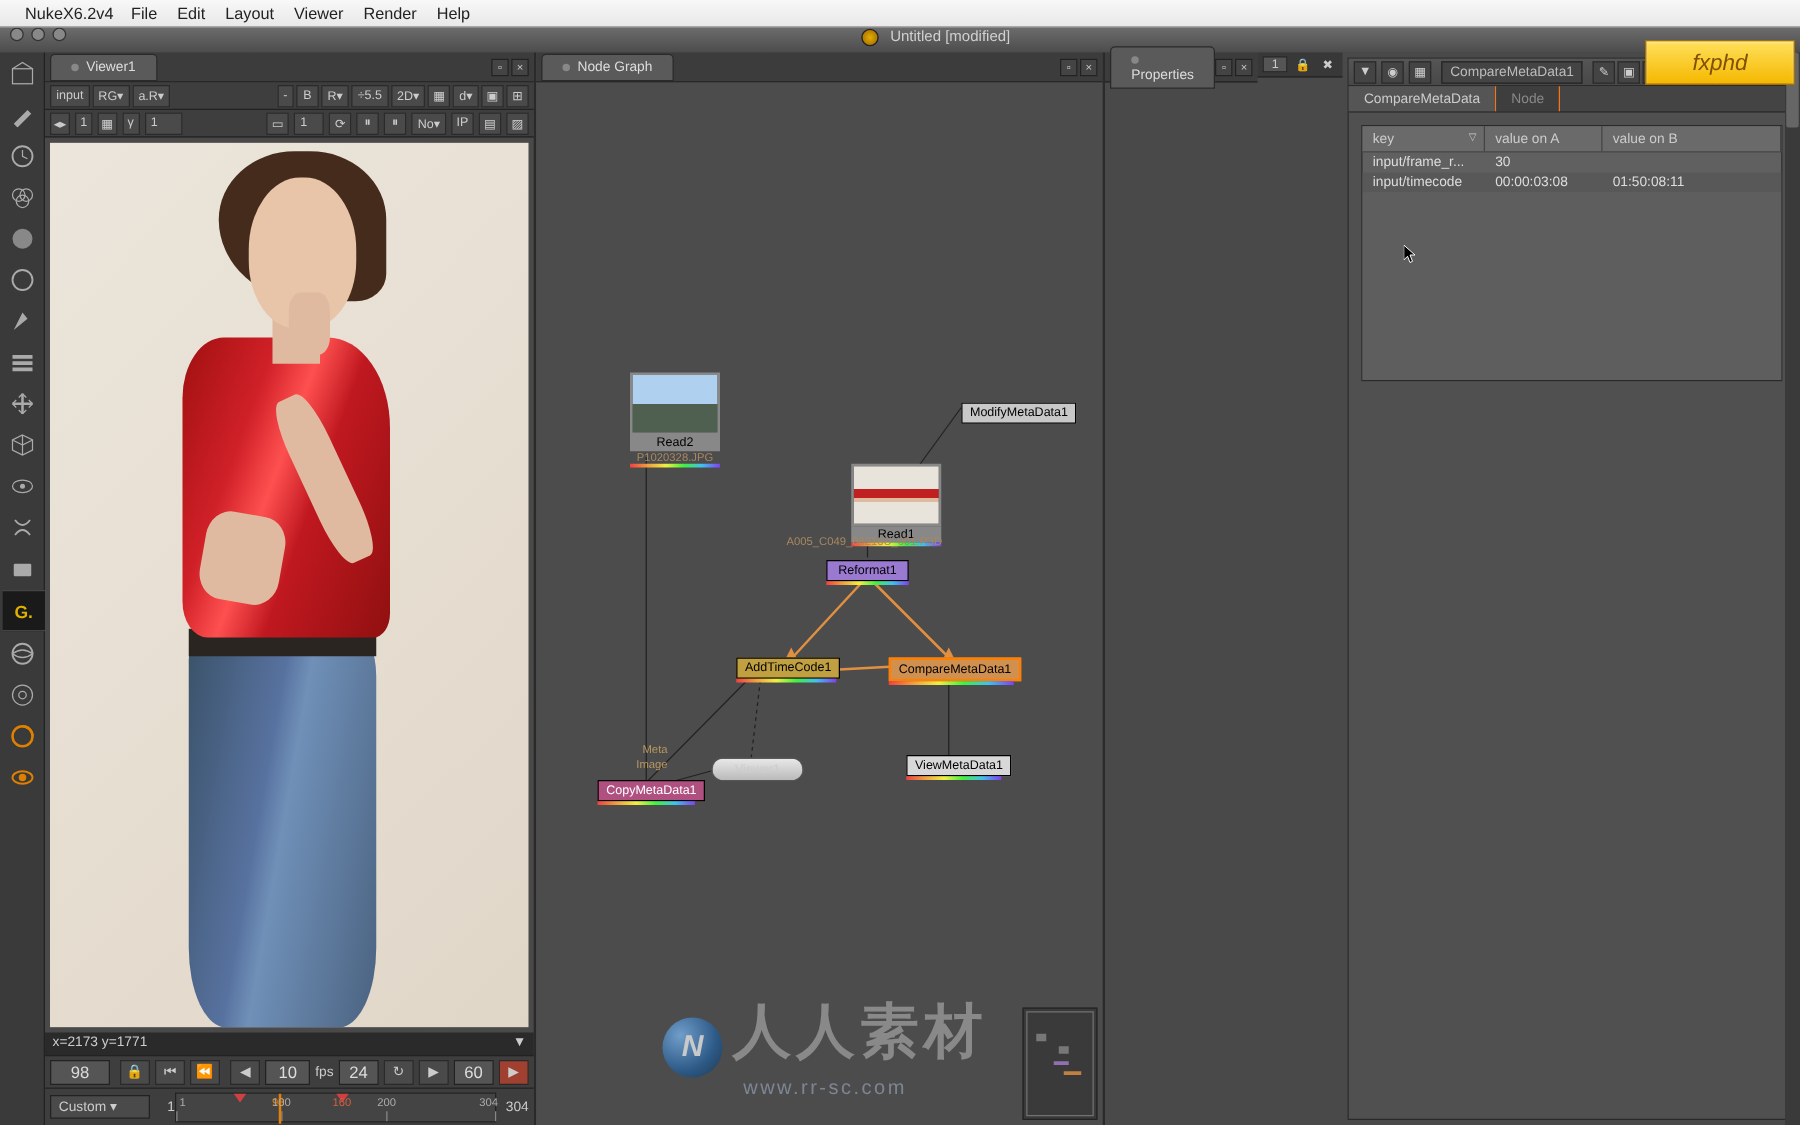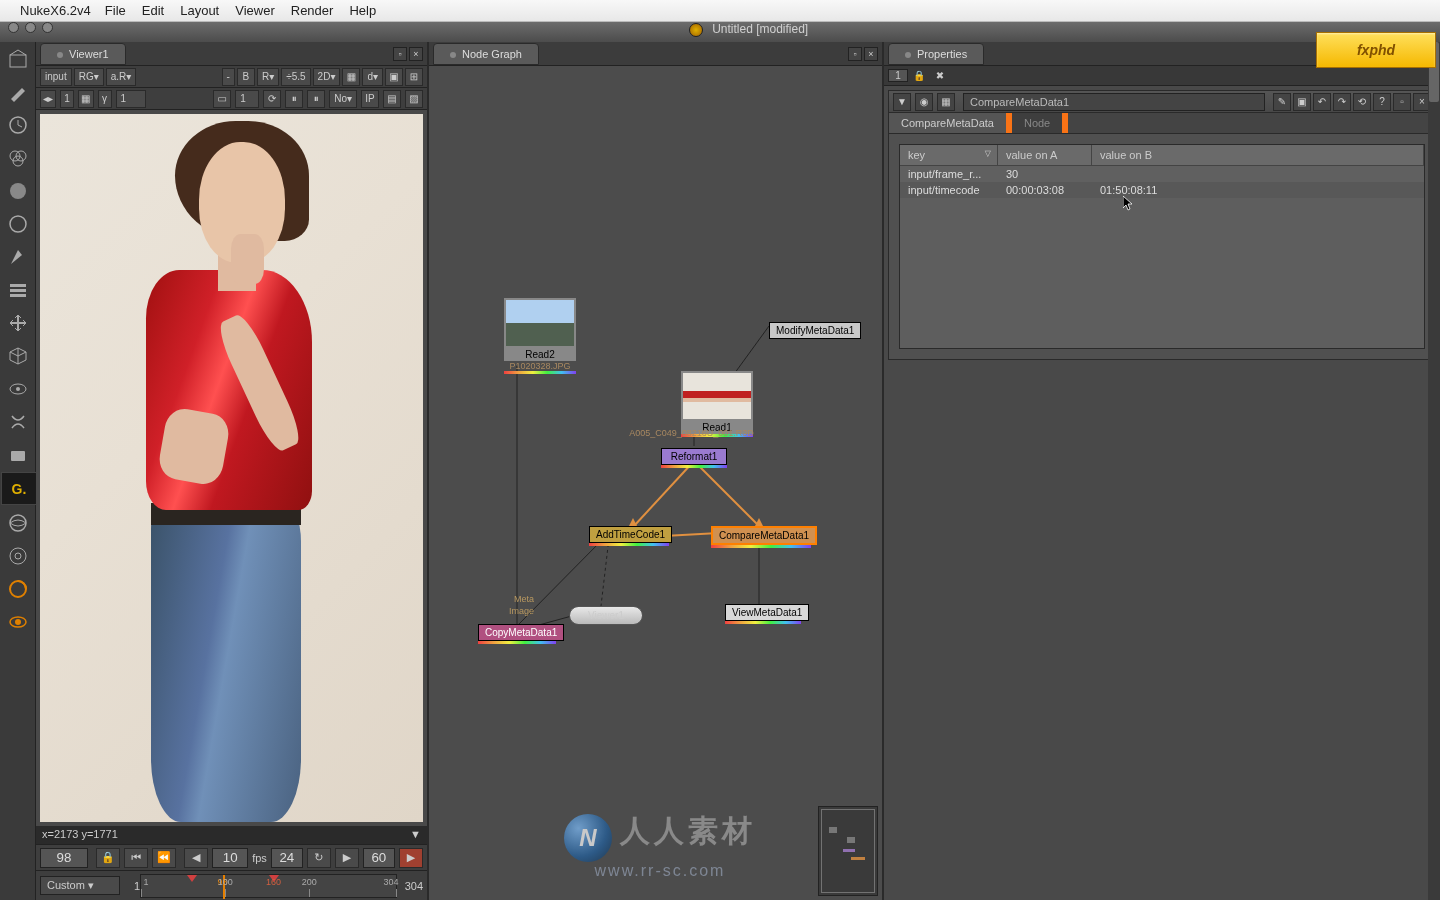--- a/index.html
+++ b/index.html
@@ -9,21 +9,21 @@
 .mac-menubar .apple { font-size: 15px; margin-right: 10px; }
 .mac-menubar .app { font-weight: normal; margin-right: 14px; }
 .mac-menubar .menu-item { margin-right: 16px; cursor: default; }
 
 .window-chrome { position: absolute; top: 22px; left: 0; right: 0; height: 20px; background: linear-gradient(#6c6c6c,#4c4c4c); display: flex; align-items: flex-start; padding: 0 8px; color: #d0d0d0; }
 .window-chrome .traffic { display: flex; gap: 6px; margin-right: 12px; }
 .window-chrome .traffic span { width: 11px; height: 11px; border-radius: 50%; background: #888; border: 1px solid #333; }
 .window-chrome .title { flex: 1; text-align: center; font-size: 12px; }
 .window-chrome .nuke-icon { width: 14px; height: 14px; background: radial-gradient(#e0b000,#a06000); border-radius: 50%; margin-right: 6px; border: 1px solid #222; display: inline-block; vertical-align: middle; }
 
-.logo-fxphd { position: absolute; top: 32px; right: 4px; width: 120px; height: 36px; background: linear-gradient(#ffe05c,#f5b800); border: 1px solid #a87000; display: flex; align-items: center; justify-content: center; color: #805000; font-weight: bold; font-size: 14px; font-style: italic; z-index: 90; box-shadow: inset 0 1px 2px rgba(255,255,255,.5); }
+.logo-fxphd { position: absolute; top: 32px; right: 4px; width: 120px; height: 36px; background: linear-gradient(#ffe05c,#f5b800); border: 1px solid #a87000; display: flex; align-items: center; justify-content: center; color: #805000; font-weight: normal; font-size: 18px; font-style: italic; z-index: 90; box-shadow: inset 0 1px 2px rgba(255,255,255,.5); }
 
 .main { position: absolute; top: 42px; left: 0; right: 0; bottom: 0; display: flex; }
 
 .left-toolbar { width: 36px; background: #3a3a3a; display: flex; flex-direction: column; border-right: 1px solid #222; }
 .left-toolbar .tool { width: 36px; height: 33px; display: flex; align-items: center; justify-content: center; cursor: pointer; }
 .left-toolbar .tool svg { width: 20px; height: 20px; }
 .tool-g { background: #1a1a1a; color: #e0b000; font-weight: bold; font-size: 14px; border: 1px solid #444; margin: 1px; width: 34px; height: 30px; }
 
 .viewer-panel { width: 393px; background: #494949; display: flex; flex-direction: column; border-right: 2px solid #2a2a2a; position: relative; }
 .panel-tab-bar { height: 24px; background: #3c3c3c; display: flex; align-items: center; padding: 0 4px; border-bottom: 1px solid #222; }
@@ -84,51 +84,51 @@
 .node-viewmeta { background: #d8d8d8; }
 .node-modifymeta { background: #c8c8c8; }
 .node-copymeta { background: #b05080; color: #fff; }
 
 .wire { position: absolute; pointer-events: none; }
 .ann { position: absolute; font-size: 9px; color: #b89860; text-align: right; }
 
 .minimap { position: absolute; right: 4px; bottom: 4px; width: 60px; height: 90px; background: #3a3a3a; border: 1px solid #222; }
 .minimap-frame { position: absolute; inset: 2px; border: 1px solid #aaa; opacity: 0.5; }
 
-.properties-panel { width: 556px; background: #494949; display: flex; flex-direction: column; position: relative; }
+.properties-panel { width: 556px; background: #494949; display: flex; flex-direction: row; position: relative; }
 .prop-header { height: 20px; background: #383838; border-bottom: 1px solid #222; display: flex; align-items: center; padding: 0 4px; gap: 4px; font-size: 10px; }
 .prop-header .num { width: 20px; background: #555; border: 1px solid #222; text-align: center; }
 .prop-node-panel { margin: 4px; border: 1px solid #2a2a2a; background: #505050; }
 .prop-node-header { height: 22px; background: linear-gradient(#555,#484848); display: flex; align-items: center; padding: 0 4px; gap: 4px; border-bottom: 1px solid #2a2a2a; }
 .prop-node-header .icon-btn { width: 18px; height: 18px; background: #444; border: 1px solid #2a2a2a; display: flex; align-items: center; justify-content: center; font-size: 10px; }
 .prop-node-header .node-name { background: #444; border: 1px solid #222; padding: 2px 6px; flex: 1; color: #bbb; margin: 0 4px; }
 .prop-node-header .right-btns { display: flex; gap: 2px; }
 .prop-tabs { display: flex; background: #444; border-bottom: 1px solid #2a2a2a; }
-.prop-tab { padding: 4px 12px; background: #555; border-right: 6px solid #f97316; font-size: 11px; }
+.prop-tab { padding: 4px 12px; background: #555; border-right: 1px solid #f97316; font-size: 11px; }
 .prop-tab.inactive { background: #3e3e3e; color: #888; }
 .prop-content { padding: 10px; }
 .prop-table { background: #606060; border: 1px solid #2a2a2a; }
 .prop-table-header { display: flex; background: #6a6a6a; border-bottom: 1px solid #444; }
 .prop-th { padding: 4px 8px; border-right: 1px solid #444; color: #ccc; font-size: 11px; }
 .prop-th.k { width: 98px; position: relative; }
 .prop-th.a { width: 94px; }
 .prop-th.b { flex: 1; }
 .prop-th .sort { position: absolute; right: 6px; font-size: 8px; }
 .prop-row { display: flex; }
 .prop-td { padding: 2px 8px; font-size: 11px; color: #ddd; }
 .prop-td.k { width: 98px; overflow: hidden; white-space: nowrap; text-overflow: ellipsis; }
 .prop-td.a { width: 94px; }
 .prop-td.b { flex: 1; }
 .prop-row:nth-child(odd) { background: #585858; }
 .prop-blank { height: 150px; background: #5e5e5e; }
 
 .cursor-arrow { position: absolute; width: 12px; height: 16px; z-index: 200; pointer-events: none; }
 
 .watermark { position: absolute; bottom: 20px; left: 480px; width: 360px; text-align: center; z-index: 80; pointer-events: none; }
-.watermark .cn { font-size: 30px; color: rgba(230,230,230,0.4); font-weight: bold; letter-spacing: 4px; }
+.watermark .cn { font-size: 47px; color: rgba(230,230,230,0.4); font-weight: bold; letter-spacing: 4px; }
 .watermark .url { font-size: 16px; color: rgba(200,220,255,0.4); letter-spacing: 2px; }
 .watermark .logo-ball { display: inline-block; width: 48px; height: 48px; vertical-align: middle; margin-right: 8px; border-radius: 50%; background: radial-gradient(circle at 30% 30%, #80c0ff, #2060a0 60%, #103050); opacity: 0.7; position: relative; }
 .watermark .logo-ball::after { content: "N"; position: absolute; inset: 0; display: flex; align-items: center; justify-content: center; color: #fff; font-weight: bold; font-size: 24px; font-style: italic; }
 
 .scrollbar-v { position: absolute; right: 0; top: 42px; bottom: 0; width: 12px; background: #3a3a3a; }
 .scrollbar-v .thumb { position: absolute; left: 1px; right: 1px; top: 0; height: 60px; background: #666; border-radius: 2px; }
 </style>
 </head>
 <body>
 

